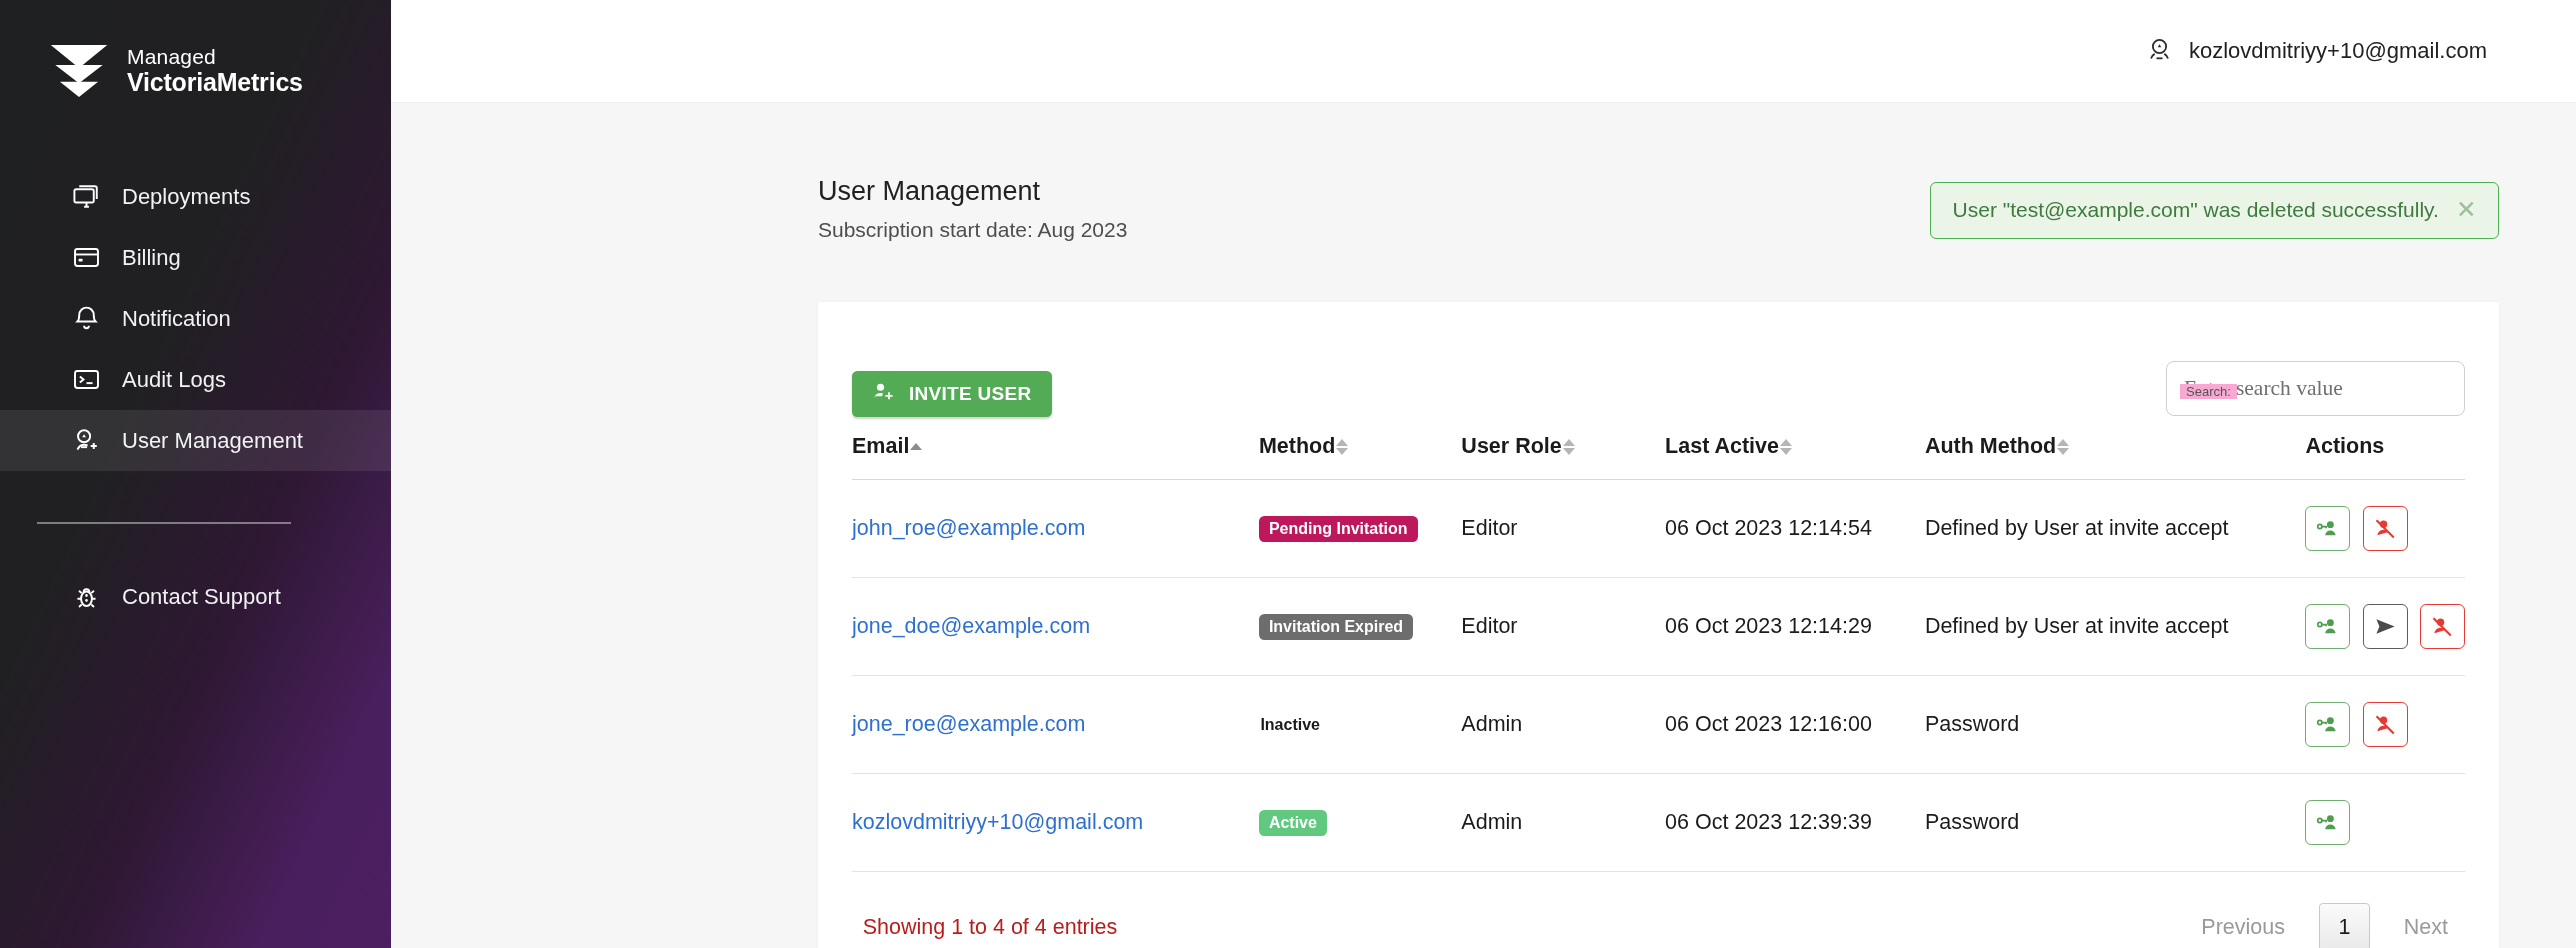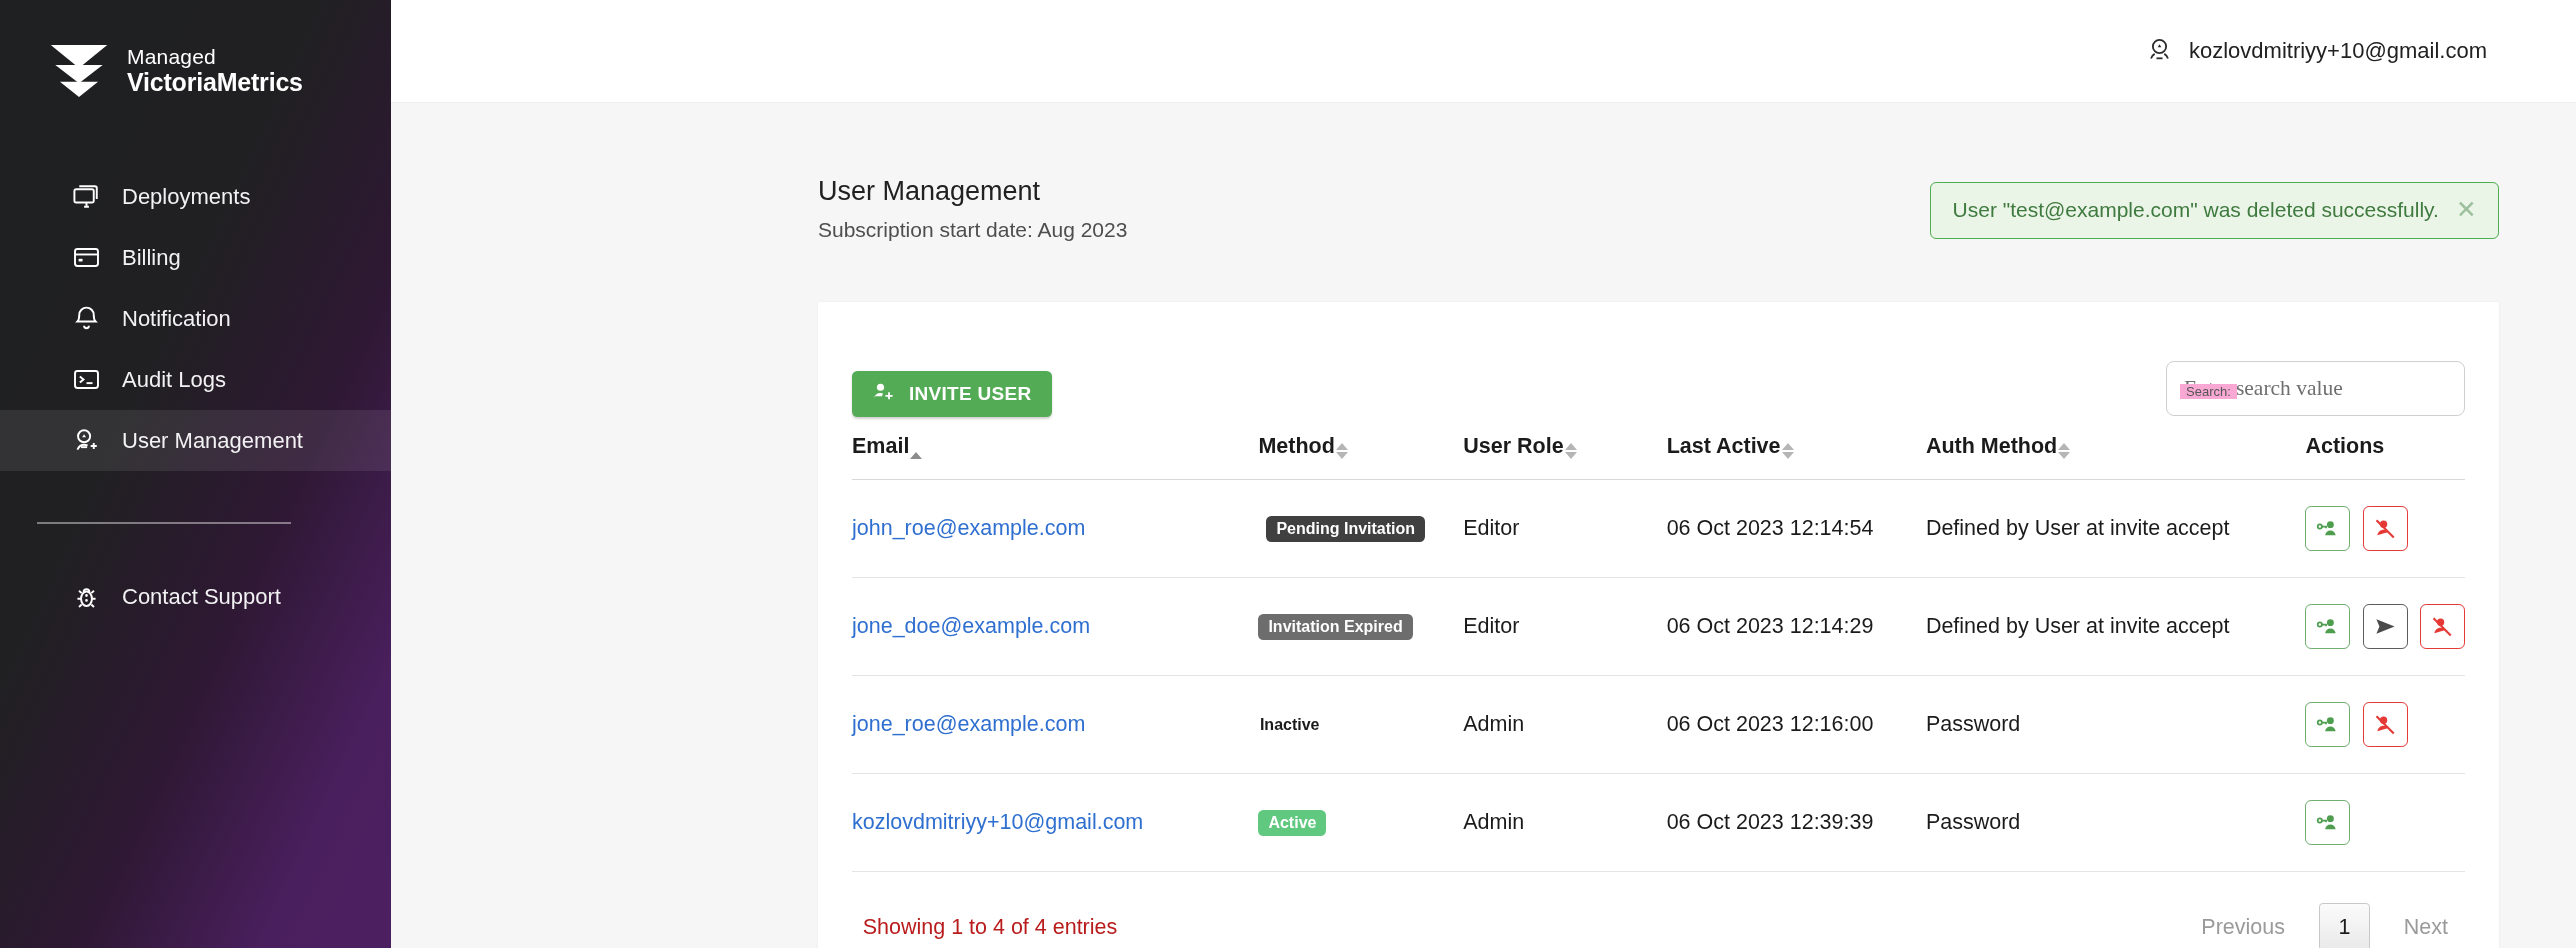--- a/index.html
+++ b/index.html
@@ -98,39 +98,39 @@
     text-align: left; font-size: 21.5px; font-weight: 700; color: #1b1b1b;
     padding: 0 0 20px 0; border-bottom: 1.5px solid #d8d8d8; vertical-align: bottom;
     white-space: nowrap; cursor: pointer;
   }
   th.c-email { width: 461px; padding-left: 10.7px; }
   th.c-status { width: 223px; }
   th.c-role { width: 246px; }
   th.c-active { width: 322px; }
   th.c-auth { width: 491px; }
   th.c-actions { text-align: left; }
-  .th-in { display: inline-flex; align-items: flex-end; gap: 1px; }
+  .th-in { display: inline-flex; align-items: center; gap: 1px; }
   .sorter { display: inline-flex; flex-direction: column; gap: 2.3px; }
   .tri { width: 0; height: 0; border-left: 6.1px solid transparent; border-right: 6.1px solid transparent; }
   .tri.up { border-bottom: 7.7px solid #b5b5b5; }
   .tri.down { border-top: 7.7px solid #b5b5b5; }
   .tri.up.on { border-bottom-color: #8d8d8d; }
 
   table.users tbody td {
     padding: 26px 0; border-bottom: 0.8px solid #e4e4e4;
     font-size: 21.5px; color: #1b1b1b; vertical-align: middle;
   }
   td.c-email { padding-left: 10.7px; }
   .email-link { color: #2f6fd0; text-decoration: none; cursor: pointer; font-size: 21.5px; }
 
   .badge {
     display: inline-block; border-radius: 5.4px; padding: 5.4px 10px;
     font-size: 16px; font-weight: 700; line-height: 1; white-space: nowrap;
   }
-  .badge.pending { background: #404040; color: #ffffff; margin-left: 8px; }
+  .badge.pending { background: #be185d; color: #ffffff; }
   .badge.expired { background: #6d6d6d; color: #ffffff; }
   .badge.inactive { background: transparent; color: #1b1b1b; padding-left: 1.5px; }
   .badge.active { background: #61c97f; color: #ffffff; }
 
   .actions { display: flex; gap: 12.3px; align-items: center; }
   .act-btn {
     width: 45px; height: 45px; border-radius: 6.1px; background: #ffffff;
     display: flex; align-items: center; justify-content: center; cursor: pointer;
   }
   .act-btn.green { border: 1.5px solid #6fae6f; }

